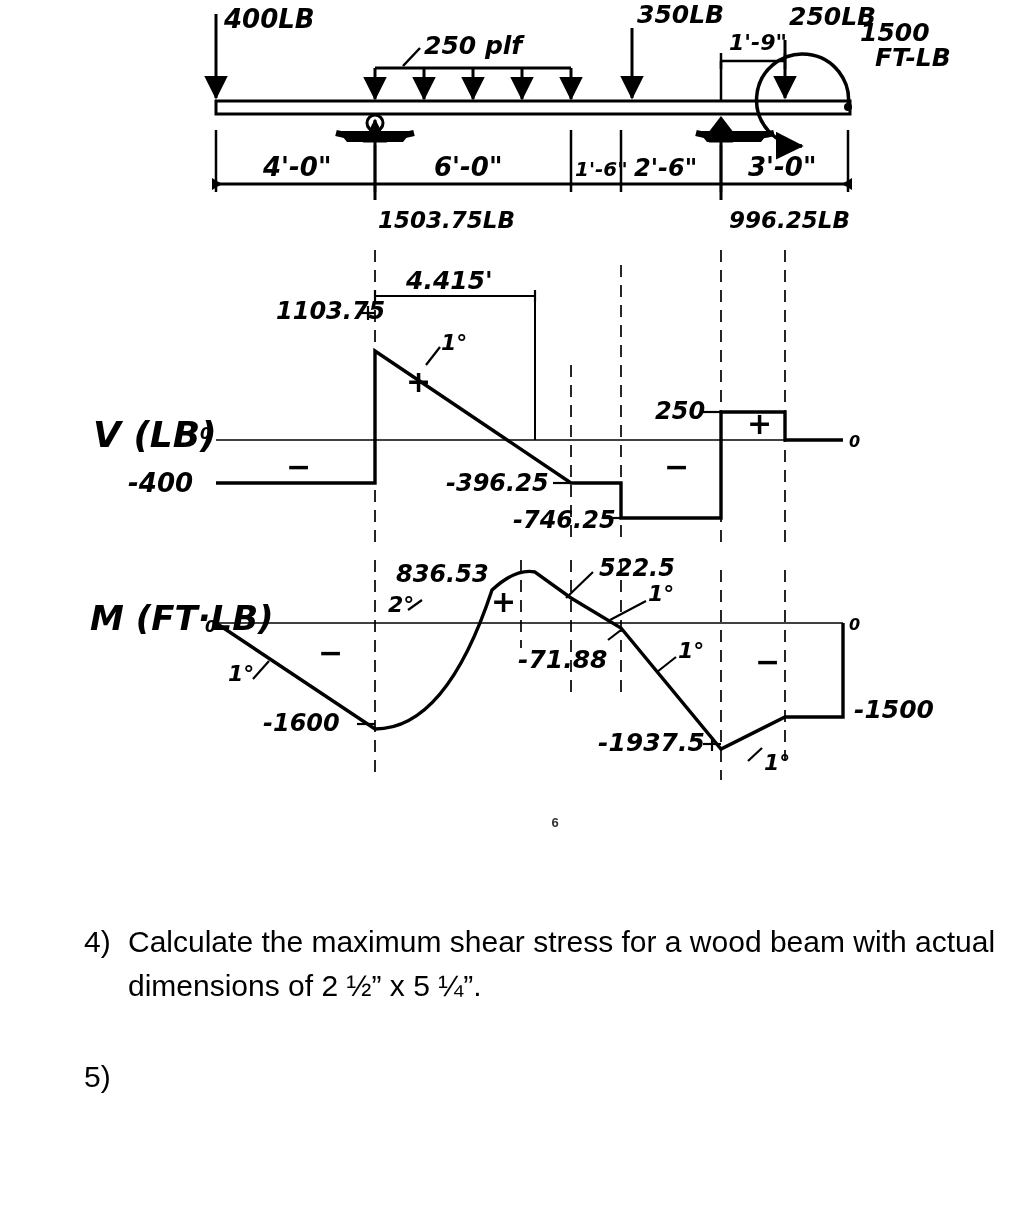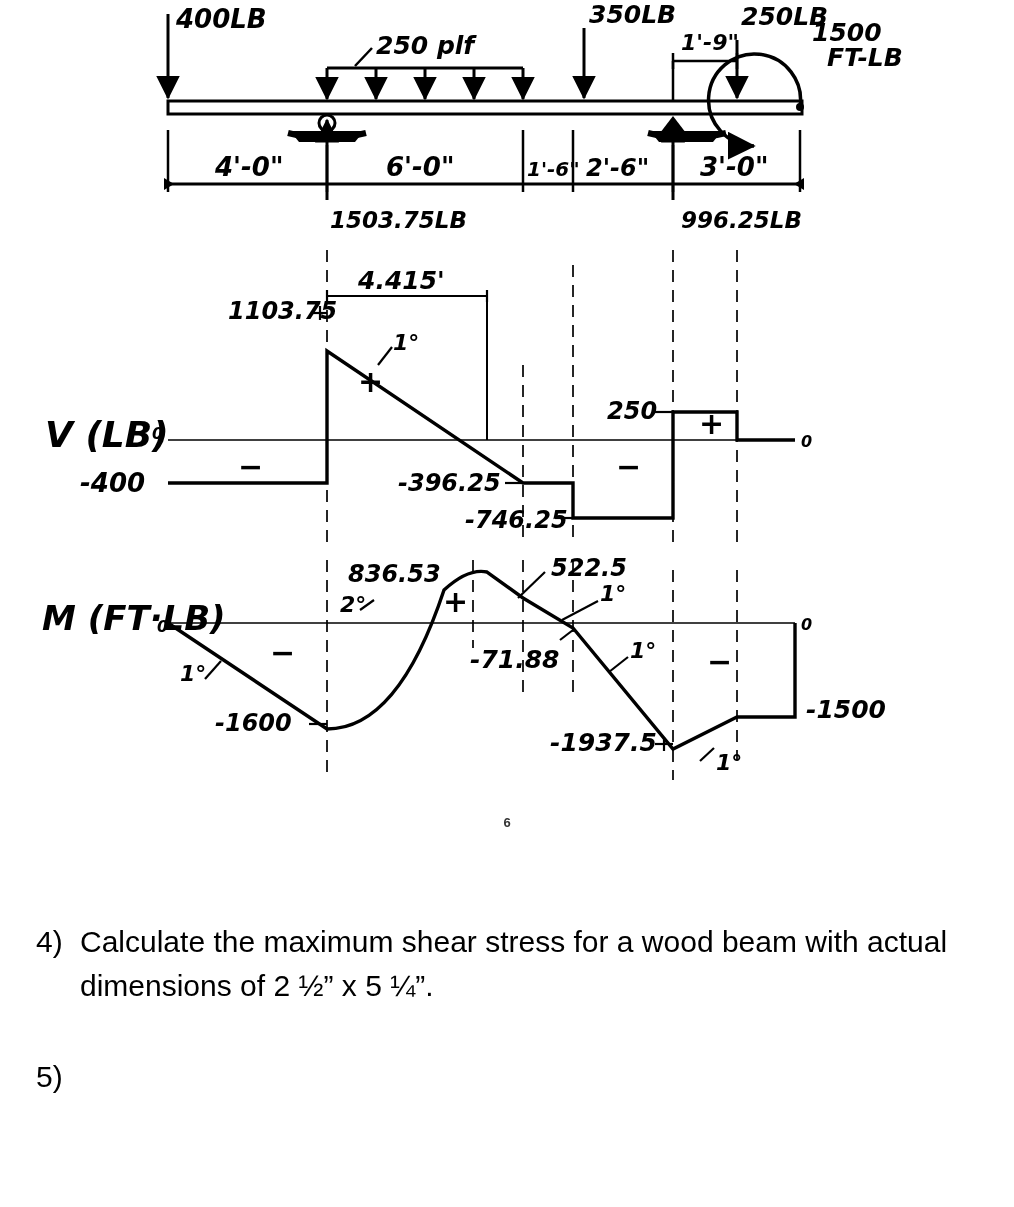--- a/index.html
+++ b/index.html
@@ -1,20 +1,20 @@
 <!DOCTYPE html>
 <html><head>
 <meta charset="utf-8">
 <style>
   html,body{margin:0;padding:0;background:#ffffff;}
   body{
     width:1014px;height:1207px;position:relative;overflow:hidden;
     font-family:"Liberation Sans", sans-serif;color:#000;
   }
-  #sheet{position:absolute;inset:0;}
+  #sheet{position:absolute;inset:0;margin-left:48px;}
   svg.fig{position:absolute;left:0;top:0;width:1014px;height:880px;}
   .hand{font-family:"DejaVu Sans", sans-serif;font-weight:700;font-style:italic;}
   .qblock{position:absolute;left:0;width:1014px;}
   .q{
     display:flex;align-items:flex-start;
     font-family:"Liberation Sans", sans-serif;
     font-size:30px;line-height:1.45;color:#000;
   }
   .qnum{width:80px;flex:0 0 80px;padding-left:36px;box-sizing:border-box;}
   .qtext{flex:1 1 auto;padding-right:30px;max-width:880px;}

